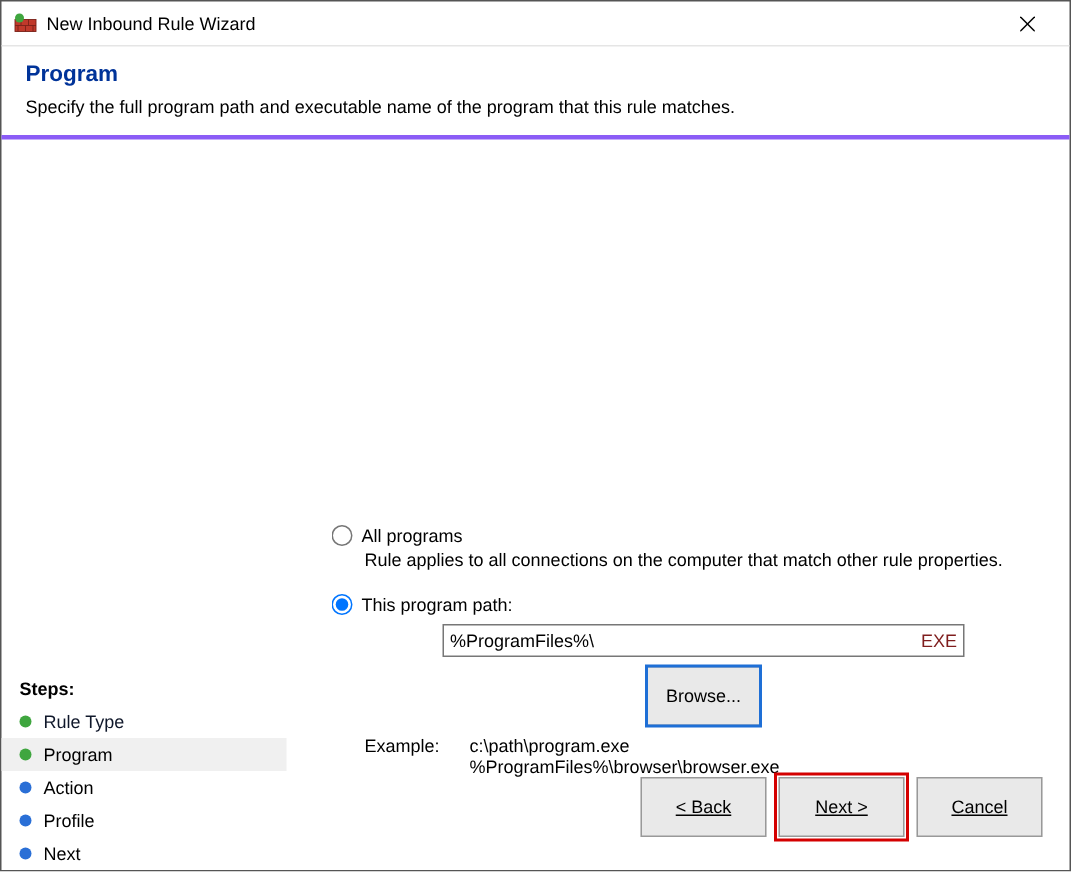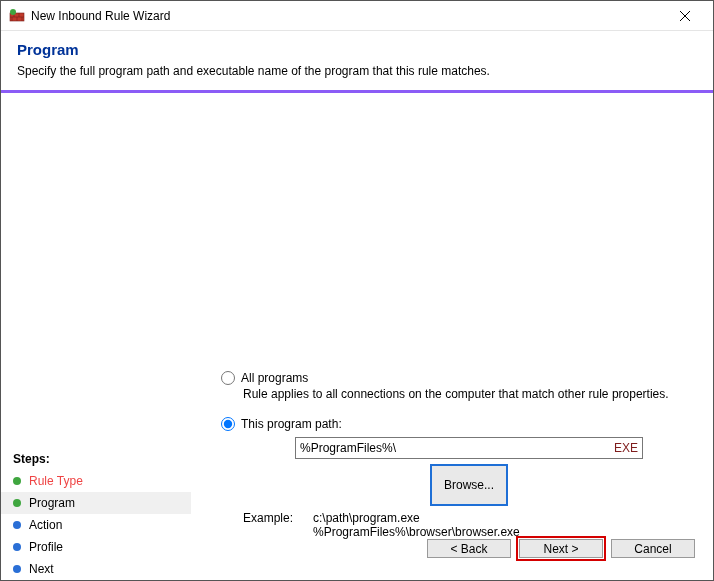--- a/index.html
+++ b/index.html
@@ -64,21 +64,21 @@
     background: #f0f0f0;
   }
   .step-bullet {
     width: 8px; height: 8px;
     border-radius: 50%;
     margin-right: 8px;
   }
   .step-bullet.green { background: #3fa63f; }
   .step-bullet.blue { background: #2a6fd6; }
   .step-label { font-size: 12px; }
-  .step-label.link { color: #ef4444; }
+  .step-label.link { color: #0f172a; }
   .content {
     flex: 1;
     padding: 18px 18px 8px 30px;
     display: flex; flex-direction: column;
     position: relative;
   }
   .question { margin-bottom: 30px; }
   .radio-row {
     display: flex; align-items: center;
     margin-bottom: 2px;
@@ -130,21 +130,21 @@
     display: flex;
     font-size: 12px;
   }
   .example .lbl { width: 70px; }
   .example .paths { display: flex; flex-direction: column; }
   .footer {
     margin-top: auto;
     display: flex; justify-content: flex-end; gap: 8px;
     padding: 0 0 14px 0;
   }
-  .footer .btn { min-width: 84px; height: 19px; }
+  .footer .btn { min-width: 84px; height: 40px; text-decoration: underline; }
   .btn.next-hl {
     outline: 2px solid #d40000;
     outline-offset: 1px;
   }
 </style>
 </head>
 <body>
 
 <div class="window">
 

